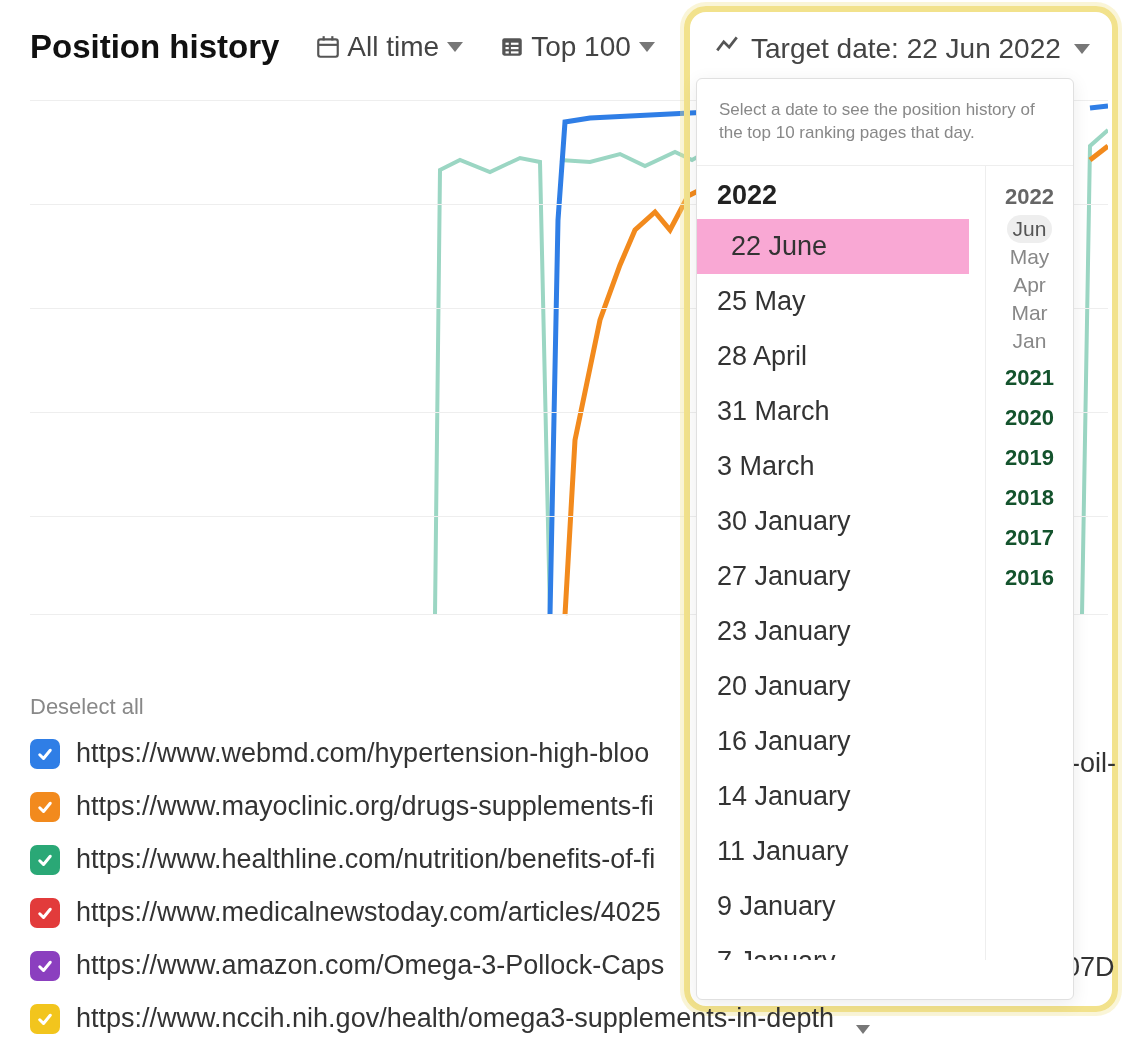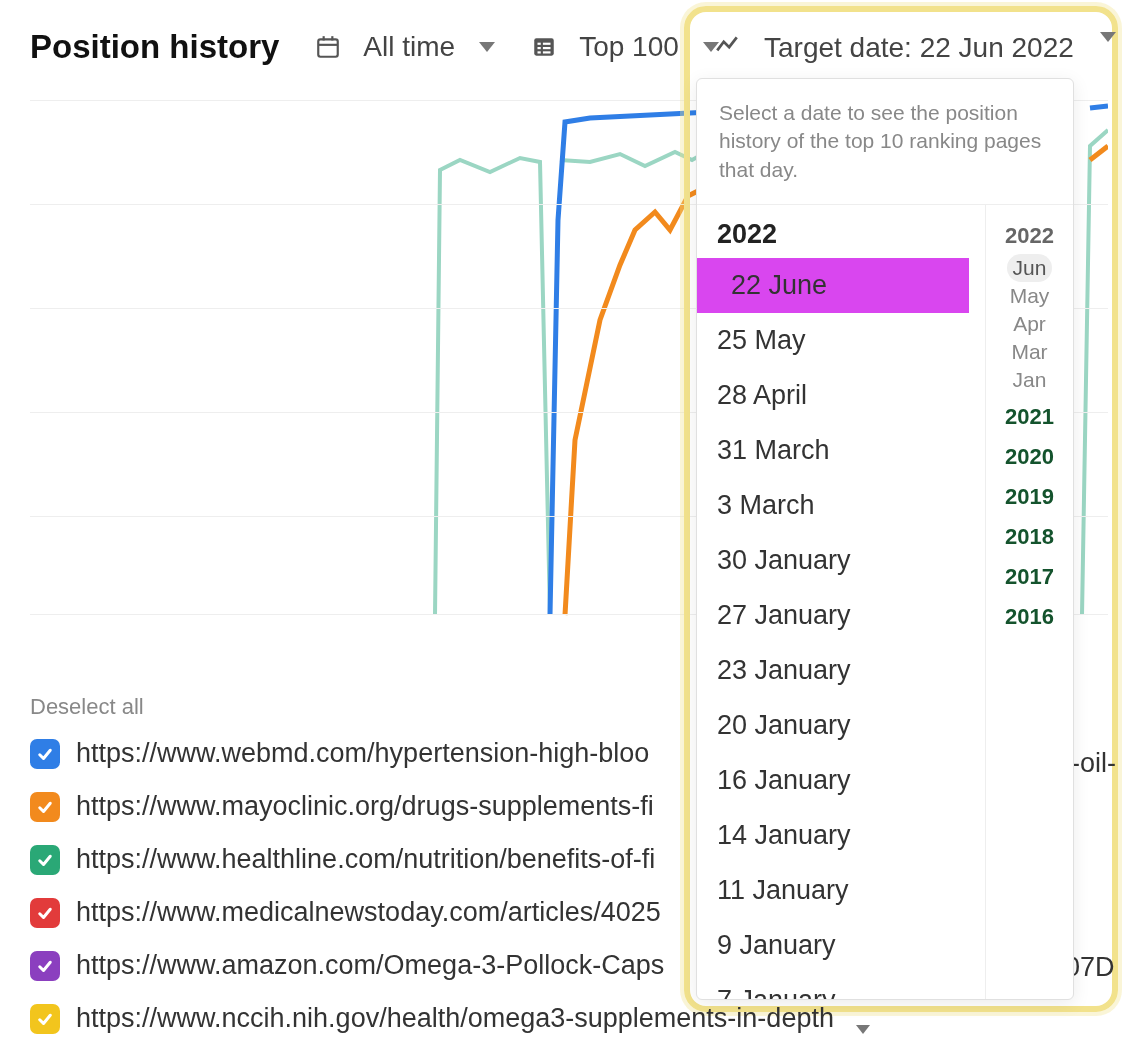--- a/index.html
+++ b/index.html
@@ -23,21 +23,21 @@
 }
 .toolbar .title {
   font-weight: 700;
   font-size: 33px;
   color: #111;
   text-align: center;
 }
 .toolbar-btn {
   display: inline-flex;
   align-items: center;
-  gap: 22px;
+  gap: 6px;
   font-size: 28px;
   color: #444;
   cursor: pointer;
 }
 .toolbar-btn .icon { width: 26px; height: 26px; display:inline-flex; align-items:center; justify-content:center; }
 .caret-down {
   width: 0; height: 0;
   border-left: 8px solid transparent;
   border-right: 8px solid transparent;
   border-top: 10px solid #777;
@@ -57,21 +57,22 @@
   background: transparent;
   pointer-events: none;
 }
 
 
 .target-btn {
   position: absolute;
   top: 32px;
   left: 714px;
   display: inline-flex;
-  gap: 24px;
+  align-items: center;
+  gap: 11px;
   font-size: 28px;
   color: #444;
   cursor: pointer;
   z-index: 5;
 }
 
 
 .chart {
   position: absolute;
   top: 100px;
@@ -95,21 +96,21 @@
   height: 922px;
   background: #fff;
   border: 1px solid #e0e0e0;
   border-radius: 6px;
   box-shadow: 0 4px 18px rgba(0,0,0,0.08);
   z-index: 6;
   overflow: hidden;
 }
 .dropdown-hint {
   padding: 20px 22px;
-  font-size: 21px;
+  font-size: 17px;
   color: #888;
   line-height: 1.35;
   border-bottom: 1px solid #eee;
 }
 .dropdown-body {
   display: flex;
   height: calc(100% - 126px);
   gap: 16px;
 }
 .date-list {
@@ -128,21 +129,21 @@
   padding: 14px 20px 8px;
   color: #222;
 }
 .date-item {
   font-size: 27px;
   padding: 12px 20px;
   color: #333;
   cursor: pointer;
 }
 .date-item.selected {
-  background: #d946ef;
+  background: #f9a8d4;
   padding-left: 34px;
 }
 .year-col .yc-year {
   font-weight: 700;
   font-size: 22px;
   color: #666;
   padding: 6px 0 4px;
 }
 .year-col .yc-month {
   font-size: 21px;

